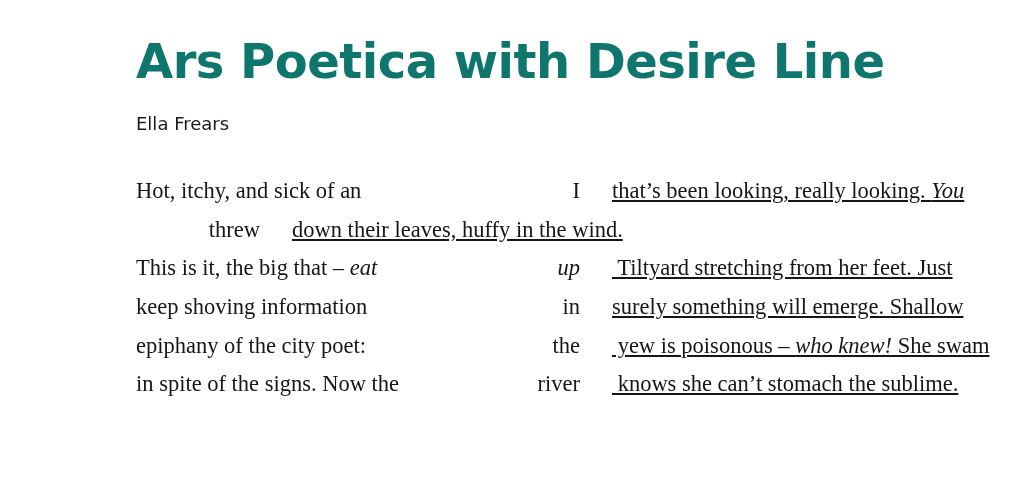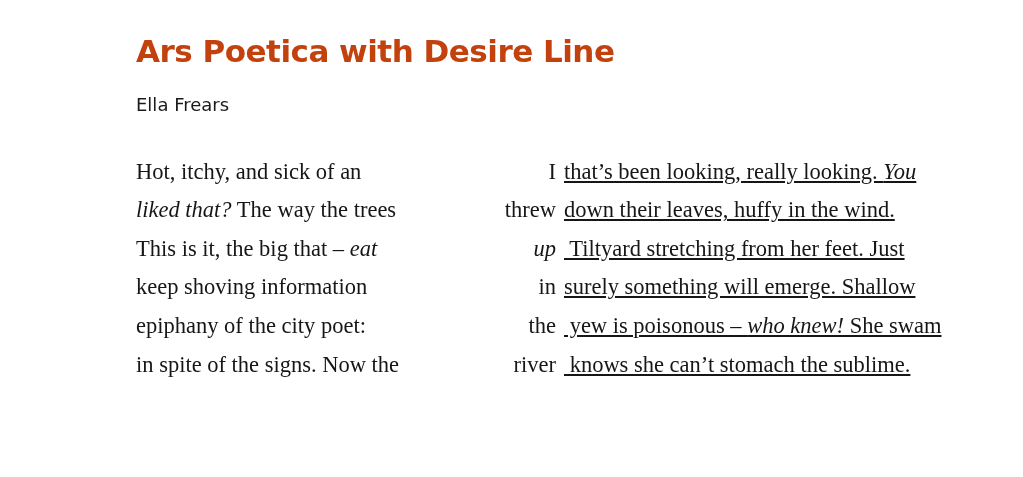--- a/index.html
+++ b/index.html
@@ -17,24 +17,24 @@
   .page {
     position: relative;
     width: 1023px;
     height: 477px;
     box-sizing: border-box;
     padding: 26px 0 0 136px;
   }
   .poem-title {
     font-family: "DejaVu Sans", sans-serif;
     font-weight: bold;
-    font-size: 31px;
+    font-size: 48px;
     letter-spacing: -0.5px;
     line-height: 1.15;
-    color: #c2410c;
+    color: #0f766e;
     margin: 0;
     padding-top: 8px;
   }
   .poem-author {
     font-family: "DejaVu Sans", sans-serif;
     font-weight: normal;
     font-size: 18px;
     color: #1a1a1a;
     margin: 0;
     padding-top: 24px;
@@ -43,20 +43,21 @@
   .poem-body {
     margin: 0;
     padding-top: 38px;
   }
   .poem-line {
     display: flex;
     align-items: baseline;
     font-size: 22.5px;
     line-height: 38.6px;
     white-space: pre;
+    gap: 24px;
   }
   .col-left {
     width: 296px;
     flex: 0 0 296px;
     text-align: left;
   }
   .col-mid {
     width: 132px;
     flex: 0 0 132px;
     text-align: right;
@@ -82,21 +83,20 @@
 
   <div class="poem-body">
 
     <div class="poem-line">
       <span class="col-left"><span data-bind="document.lines.0.left_pre">Hot, itchy, and sick of an</span><span class="ital" data-bind="document.lines.0.left_italic"></span><span data-bind="document.lines.0.left_post"></span></span>
       <span class="col-mid" data-bind="document.lines.0.mid">I</span>
       <span class="col-right"><span data-bind="document.lines.0.right_pre">that’s been looking, really looking. </span><span class="ital" data-bind="document.lines.0.right_italic">You</span><span data-bind="document.lines.0.right_post"></span></span>
     </div>
 
     <div class="poem-line">
-      <span class="col-left"><span data-bind="document.lines.1.left_pre"></span><span class="ital" data-bind="document.lines.1.left_italic">liked that?</span><span data-bind="document.lines.1.left_post"> The way the trees</span></span>
       <span class="col-mid" data-bind="document.lines.1.mid">threw</span>
       <span class="col-right"><span data-bind="document.lines.1.right_pre">down their leaves, huffy in the wind.</span><span class="ital" data-bind="document.lines.1.right_italic"></span><span data-bind="document.lines.1.right_post"></span></span>
     </div>
 
     <div class="poem-line">
       <span class="col-left"><span data-bind="document.lines.2.left_pre">This is it, the big that – </span><span class="ital" data-bind="document.lines.2.left_italic">eat</span><span data-bind="document.lines.2.left_post"></span></span>
       <span class="col-mid ital" data-bind="document.lines.2.mid">up</span>
       <span class="col-right"><span data-bind="document.lines.2.right_pre"> Tiltyard stretching from her feet. Just</span><span class="ital" data-bind="document.lines.2.right_italic"></span><span data-bind="document.lines.2.right_post"></span></span>
     </div>
 

